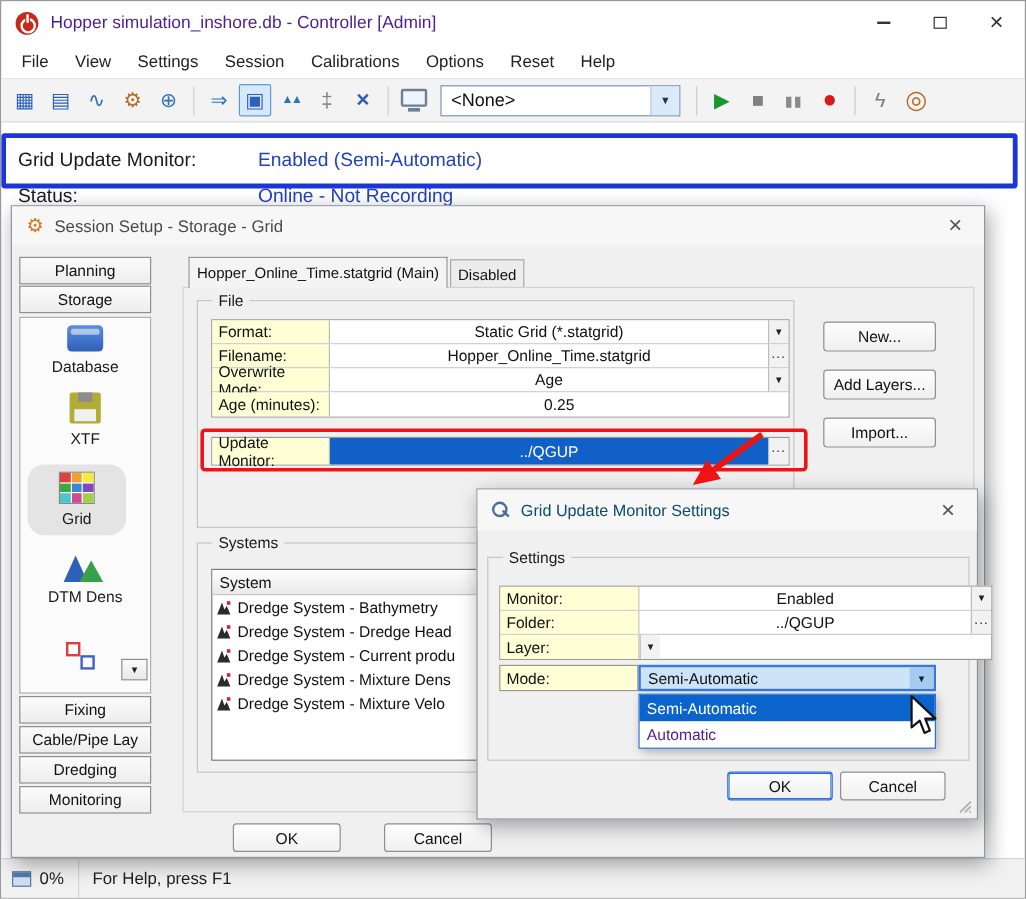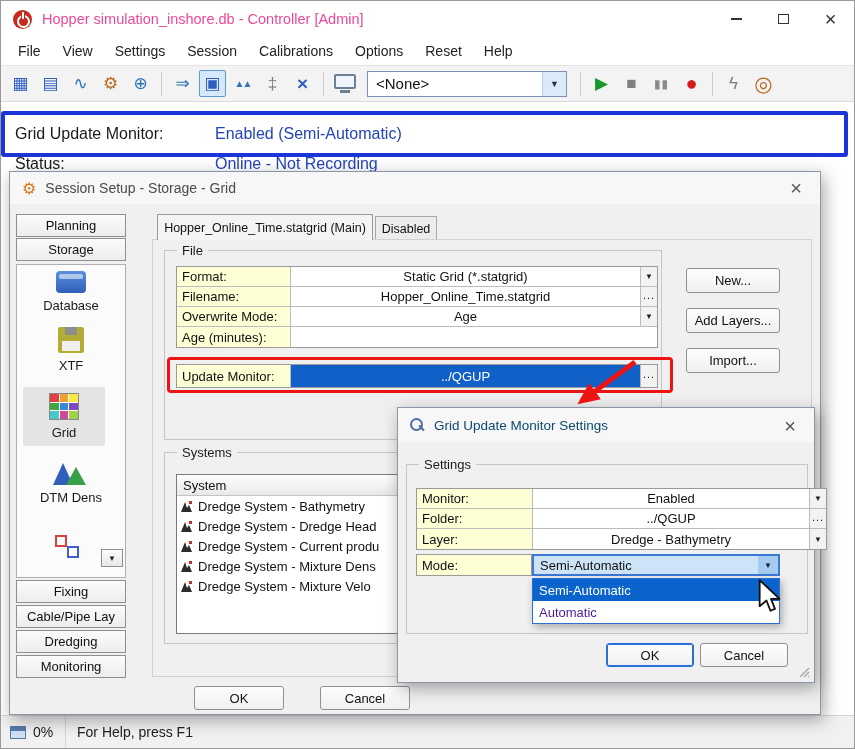--- a/index.html
+++ b/index.html
@@ -5,21 +5,21 @@
   *{box-sizing:border-box;margin:0;padding:0}
   html,body{background:#e8e8e8}
   #window{position:relative;width:855px;height:749px;background:#ffffff;
     font-family:"Liberation Sans",sans-serif;border:1px solid #9a9a9a;overflow:hidden}
 
   
   .titlebar{height:36px;display:flex;align-items:center;padding-left:12px}
   .app-icon{width:19px;height:19px;border-radius:50%;background:#c42b1c;position:relative;margin-right:10px;flex:none}
   .app-icon::before{content:"";position:absolute;left:4px;top:5px;width:9px;height:9px;border:2px solid #fff;border-radius:50%}
   .app-icon::after{content:"";position:absolute;left:8.5px;top:2px;width:2px;height:7px;background:#fff;box-shadow:0 0 0 1px #c42b1c}
-  .title-text{font-size:14.5px;color:#ec4899}
+  .title-text{font-size:14.5px;color:#4c1d95}
   .win-controls{margin-left:auto;display:flex;height:100%}
   .win-btn{width:47px;height:100%;display:flex;align-items:center;justify-content:center;color:#333}
   .min-glyph{width:11px;height:2px;background:#333}
   .max-glyph{width:11px;height:10px;border:1.4px solid #333}
   .close-glyph{font-size:20px;line-height:1;color:#333}
 
   
   .menubar{height:28px;display:flex;align-items:center;padding-left:6px}
   .menu-item{padding:4px 11px;font-size:14px;color:#222}
 
@@ -60,21 +60,21 @@
     background:linear-gradient(#fdfdfd,#f0f0f0);border:1px solid #909090;border-radius:3px}
   .btn.focused{border:1px solid #2a6fd8;box-shadow:inset 0 0 0 1px #2a6fd8}
 
   
   #session-dlg{left:8px;top:170px;width:812px;height:544px;z-index:10}
   .gear-icon{font-size:16px;color:#d4781e}
   .side-btn{position:absolute;left:6px;width:110px;height:23px;display:flex;align-items:center;justify-content:center;
     font-size:13px;color:#111;background:linear-gradient(#fbfbfb,#ededed);border:1px solid #8f8f8f}
   .icon-panel{position:absolute;left:6px;top:92px;width:110px;height:314px;background:#fbfbfb;border:1px solid #b0b0b0}
   .side-item{position:absolute;left:0;width:100%;display:flex;flex-direction:column;align-items:center;gap:5px}
-  .side-item.selected{left:6px;width:82px;background:#e4e4e4;border-radius:2px;padding:6px 0}
+  .side-item.selected{left:6px;width:82px;background:#e4e4e4;border-radius:14px;padding:6px 0}
   .side-label{font-size:13px;color:#1a1a1a}
   .icon-db{width:30px;height:22px;background:linear-gradient(#5b8ede,#2f5fb8);border-radius:4px;position:relative}
   .icon-db::before{content:"";position:absolute;left:3px;top:3px;right:3px;height:5px;background:rgba(255,255,255,.55);border-radius:2px}
   .icon-floppy{width:26px;height:26px;background:#b3ac35;border-radius:2px;position:relative}
   .icon-floppy::before{content:"";position:absolute;left:7px;top:0;width:12px;height:8px;background:#8d8d8d}
   .icon-floppy::after{content:"";position:absolute;left:4px;bottom:2px;width:18px;height:10px;background:#f0f0f0}
   .icon-grid{width:30px;height:27px;display:grid;grid-template-columns:repeat(3,1fr);grid-template-rows:repeat(3,1fr);
     gap:1px;background:#fff;border:1px solid #888}
   .icon-grid i{display:block}
   .icon-grid i:nth-child(1){background:#e04040}.icon-grid i:nth-child(2){background:#f0a030}
@@ -93,21 +93,21 @@
 
   .tab{position:absolute;display:flex;align-items:center;justify-content:center;font-size:12.5px;color:#111}
   .tab-active{left:147px;top:42px;width:216px;height:26px;background:#f4f4f4;border:1px solid #9a9a9a;border-bottom:none;z-index:2}
   .tab-inactive{left:365px;top:44px;width:62px;height:24px;background:#ececec;border:1px solid #a8a8a8;border-bottom:none}
   .content-panel{position:absolute;left:142px;top:67px;width:660px;height:438px;border:1px solid #d2d2d2}
 
   .ftable{position:absolute;border:1px solid #9a9a9a;background:#fff}
   .frow{display:flex;height:20px;border-bottom:1px solid #bcbcbc}
   .frow:last-child{border-bottom:none}
   .fcell{display:flex;align-items:center;font-size:13px;color:#111}
-  .flabel{width:114px;background:#ffffd6;border-right:1px solid #bcbcbc;padding-left:5px}
+  .flabel{width:98px;background:#ffffd6;border-right:1px solid #bcbcbc;padding-left:5px}
   .fvalue{flex:1;background:#fff;justify-content:center}
   .fctrl{width:17px;border-left:1px solid #bcbcbc;background:#f2f2f2;display:flex;align-items:center;justify-content:center;font-size:8px;color:#222}
   .fctrl.dots{font-size:11px;letter-spacing:1px;padding-bottom:4px}
   .um-value{flex:1;background:#1060c8;color:#fff;display:flex;align-items:center;justify-content:center;font-size:13px}
 
   .sys-list{position:absolute;border:1px solid #7a7a7a;background:#fff;overflow:hidden}
   .sys-header{height:21px;display:flex;align-items:center;padding-left:6px;font-size:13px;color:#111;
     background:linear-gradient(#fdfdfd,#e9e9e9);border-bottom:1px solid #c4c4c4}
   .sys-row{height:20px;display:flex;align-items:center;gap:5px;padding-left:3px;font-size:13px;color:#111;white-space:nowrap}
 
@@ -281,20 +281,21 @@
         <div class="fcell fvalue">Hopper_Online_Time.statgrid</div>
         <div class="fctrl dots">...</div>
       </div>
       <div class="frow">
         <div class="fcell flabel">Overwrite Mode:</div>
         <div class="fcell fvalue">Age</div>
         <div class="fctrl">▼</div>
       </div>
       <div class="frow">
         <div class="fcell flabel">Age (minutes):</div>
+        <div class="fcell fvalue">0.25</div>
       </div>
     </div>
 
     <div class="ftable" style="left:166px;top:192px;width:482px">
       <div class="frow" style="height:22px">
         <div class="fcell flabel">Update Monitor:</div>
         <div class="um-value">../QGUP</div>
         <div class="fctrl dots" style="height:auto">...</div>
       </div>
     </div>
@@ -368,21 +369,20 @@
         <div class="fcell fvalue">Enabled</div>
         <div class="fctrl">▼</div>
       </div>
       <div class="frow">
         <div class="fcell flabel stable-label">Folder:</div>
         <div class="fcell fvalue">../QGUP</div>
         <div class="fctrl dots">...</div>
       </div>
       <div class="frow">
         <div class="fcell flabel stable-label">Layer:</div>
-        <div class="fcell fvalue">Dredge - Bathymetry</div>
         <div class="fctrl">▼</div>
       </div>
     </div>
 
     <div class="mode-label">Mode:</div>
     <div class="mode-combo">
       <span class="mode-combo-text">Semi-Automatic</span>
       <span class="mode-combo-arrow">▼</span>
     </div>
 

